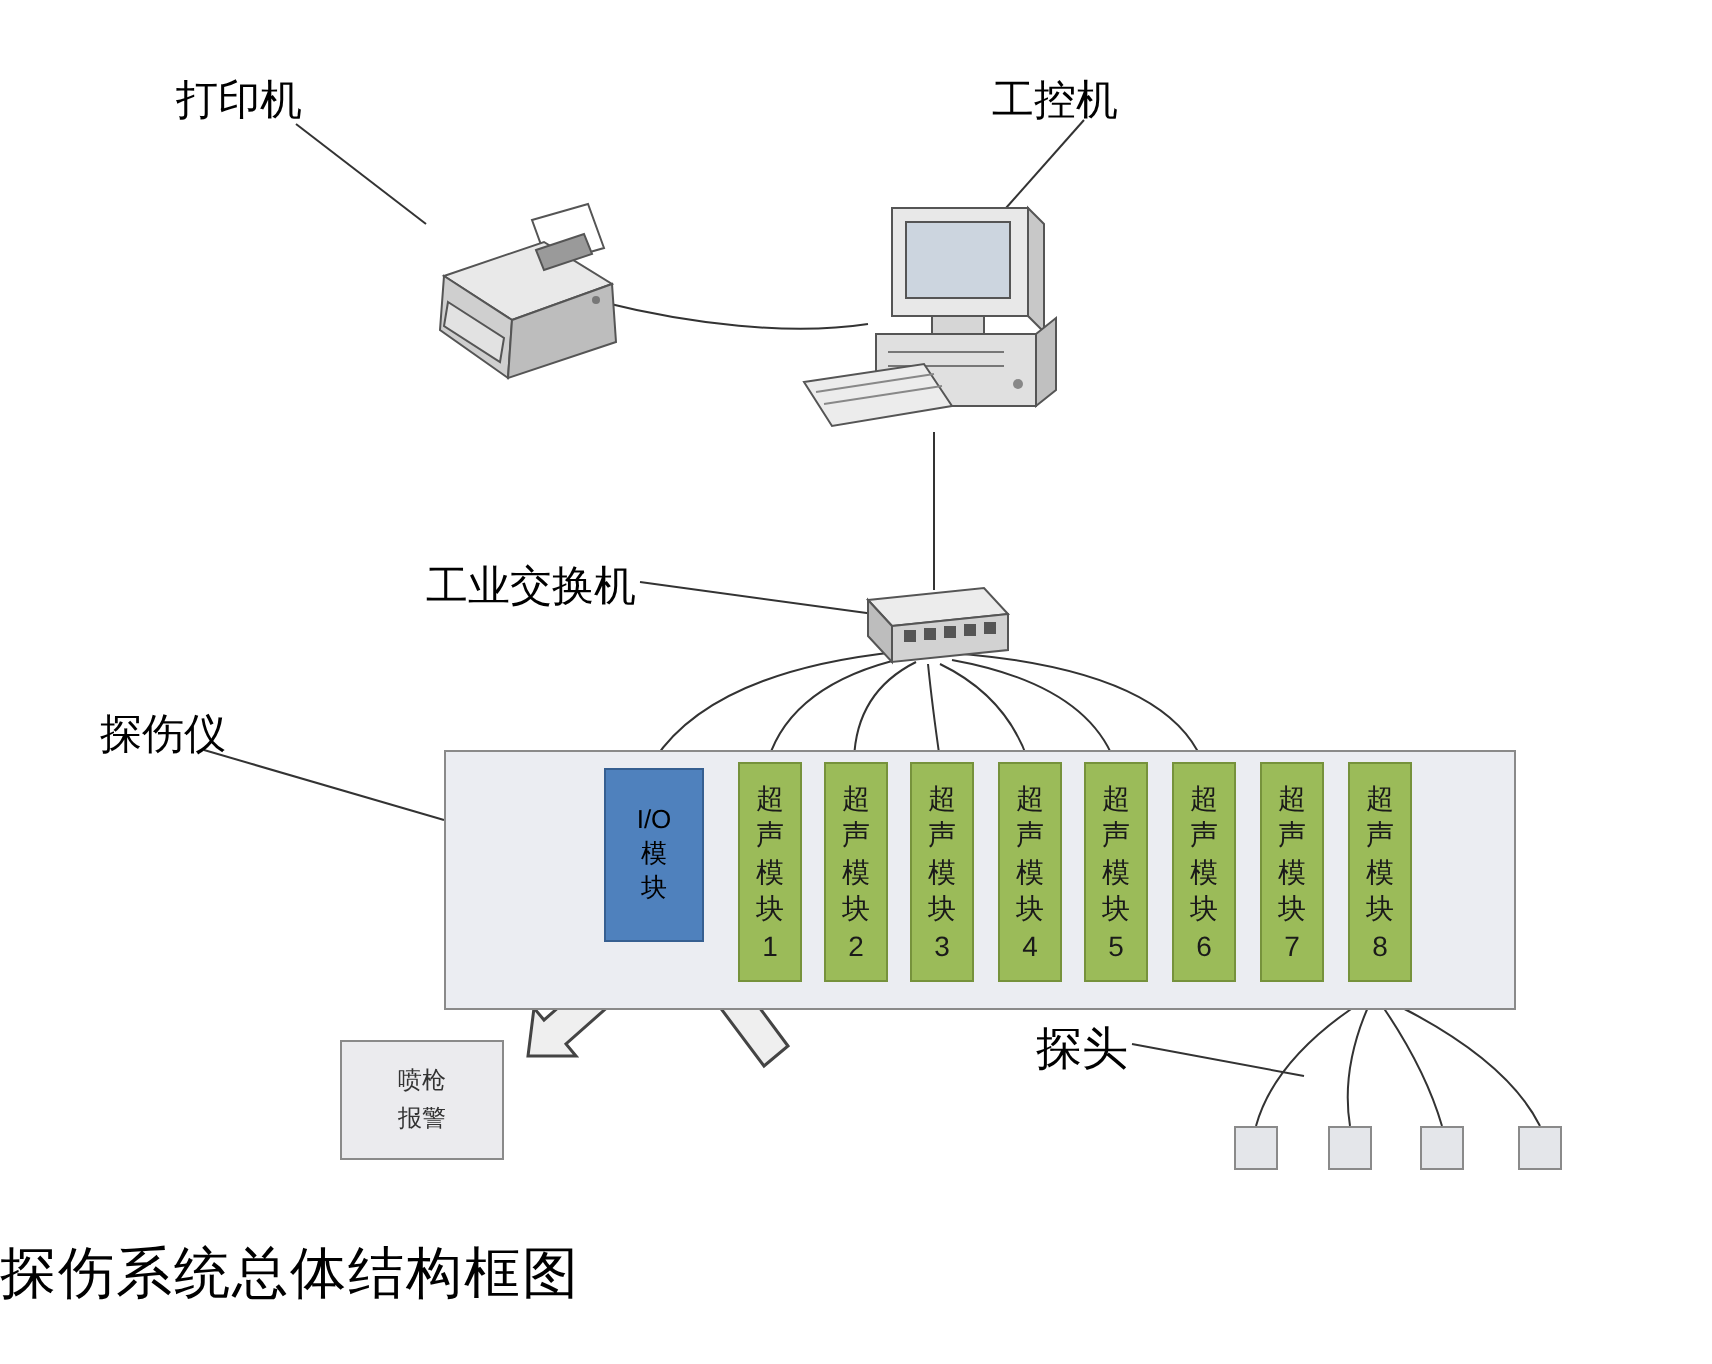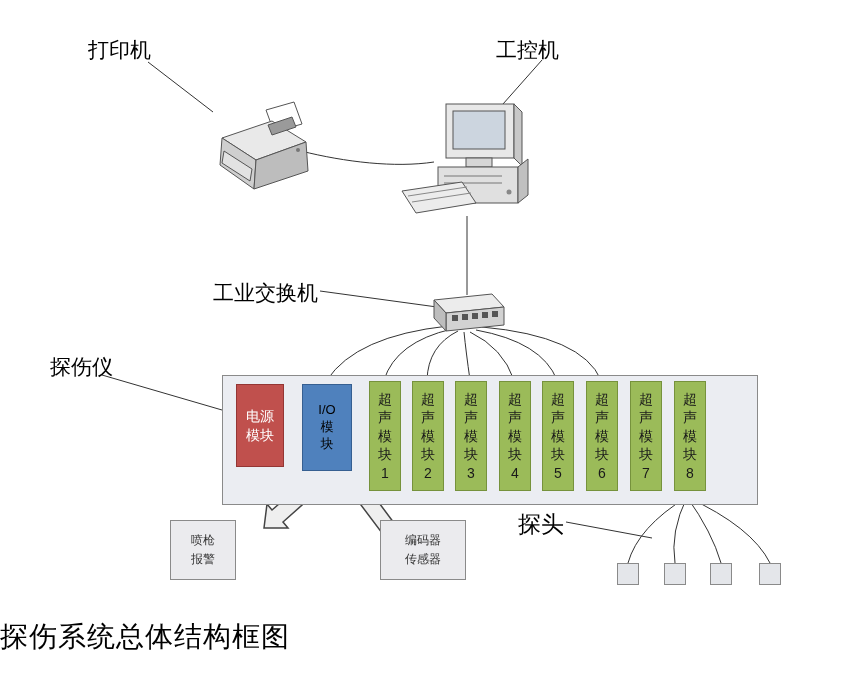--- a/index.html
+++ b/index.html
@@ -16,21 +16,21 @@
   .panel{position:absolute;left:222px;top:375px;width:536px;height:130px;background:#ebedf2;border:1px solid #8a8a8a}
   .module{position:absolute;border:1px solid #666;display:flex;align-items:center;justify-content:center;
           text-align:center;white-space:pre-line;font-size:14px;line-height:1.3}
   .power{left:13px;top:8px;width:48px;height:83px}
   .io{left:79px;top:8px;width:50px;height:87px;font-size:13px}
   .us{top:5px;width:32px;height:110px;line-height:1.32}
   .us1{left:146px}.us2{left:189px}.us3{left:232px}.us4{left:276px}
   .us5{left:319px}.us6{left:363px}.us7{left:407px}.us8{left:451px}
   .peri{position:absolute;border:1px solid #8a8a8a;background:#ebebee;display:flex;align-items:center;
         justify-content:center;text-align:center;white-space:pre-line;font-size:12px;color:#333;line-height:1.6}
-  .spray{left:170px;top:520px;width:66px;height:60px}
+  .spray{left:170px;top:520px;width:82px;height:60px}
   .encoder{left:380px;top:520px;width:86px;height:60px}
   .probe-sq{position:absolute;top:563px;width:22px;height:22px;background:#e4e6ea;border:1px solid #8a8a8a}
   .psq1{left:617px}.psq2{left:664px}.psq3{left:710px}.psq4{left:759px}
   .title{position:absolute;left:0;right:0;top:618px;text-align:left;font-size:28px;letter-spacing:1px;color:#000}
 </style>
 </head>
 <body>
 
 <div class="canvas">
 
@@ -108,22 +108,20 @@
     </g>
   </svg>
 
   <div class="lbl lbl-printer">打印机</div>
   <div class="lbl lbl-computer">工控机</div>
   <div class="lbl lbl-switch">工业交换机</div>
   <div class="lbl lbl-detector">探伤仪</div>
   <div class="lbl lbl-probe">探头</div>
 
   <div class="panel">
-    <div class="module power" style="background: rgb(192, 80, 77); border-color: rgb(148, 54, 52); color: rgb(255, 255, 255);">电源
-模块</div>
     <div class="module io" style="background: rgb(79, 129, 189); border-color: rgb(54, 95, 145); color: #000000;">I/O
 模
 块</div>
     <div class="module us us1" style="background: rgb(155, 187, 89); border-color: rgb(118, 146, 60); color: rgb(26, 26, 26);">超
 声
 模
 块
 1</div>
     <div class="module us us2" style="background: rgb(155, 187, 89); border-color: rgb(118, 146, 60); color: rgb(26, 26, 26);">超
 声
@@ -157,22 +155,20 @@
 7</div>
     <div class="module us us8" style="background: rgb(155, 187, 89); border-color: rgb(118, 146, 60); color: rgb(26, 26, 26);">超
 声
 模
 块
 8</div>
   </div>
 
   <div class="peri spray">喷枪
 报警</div>
-  <div class="peri encoder">编码器
-传感器</div>
 
   <div class="probe-sq psq1"></div>
   <div class="probe-sq psq2"></div>
   <div class="probe-sq psq3"></div>
   <div class="probe-sq psq4"></div>
 
   <div class="title">探伤系统总体结构框图</div>
 
 </div>
 

